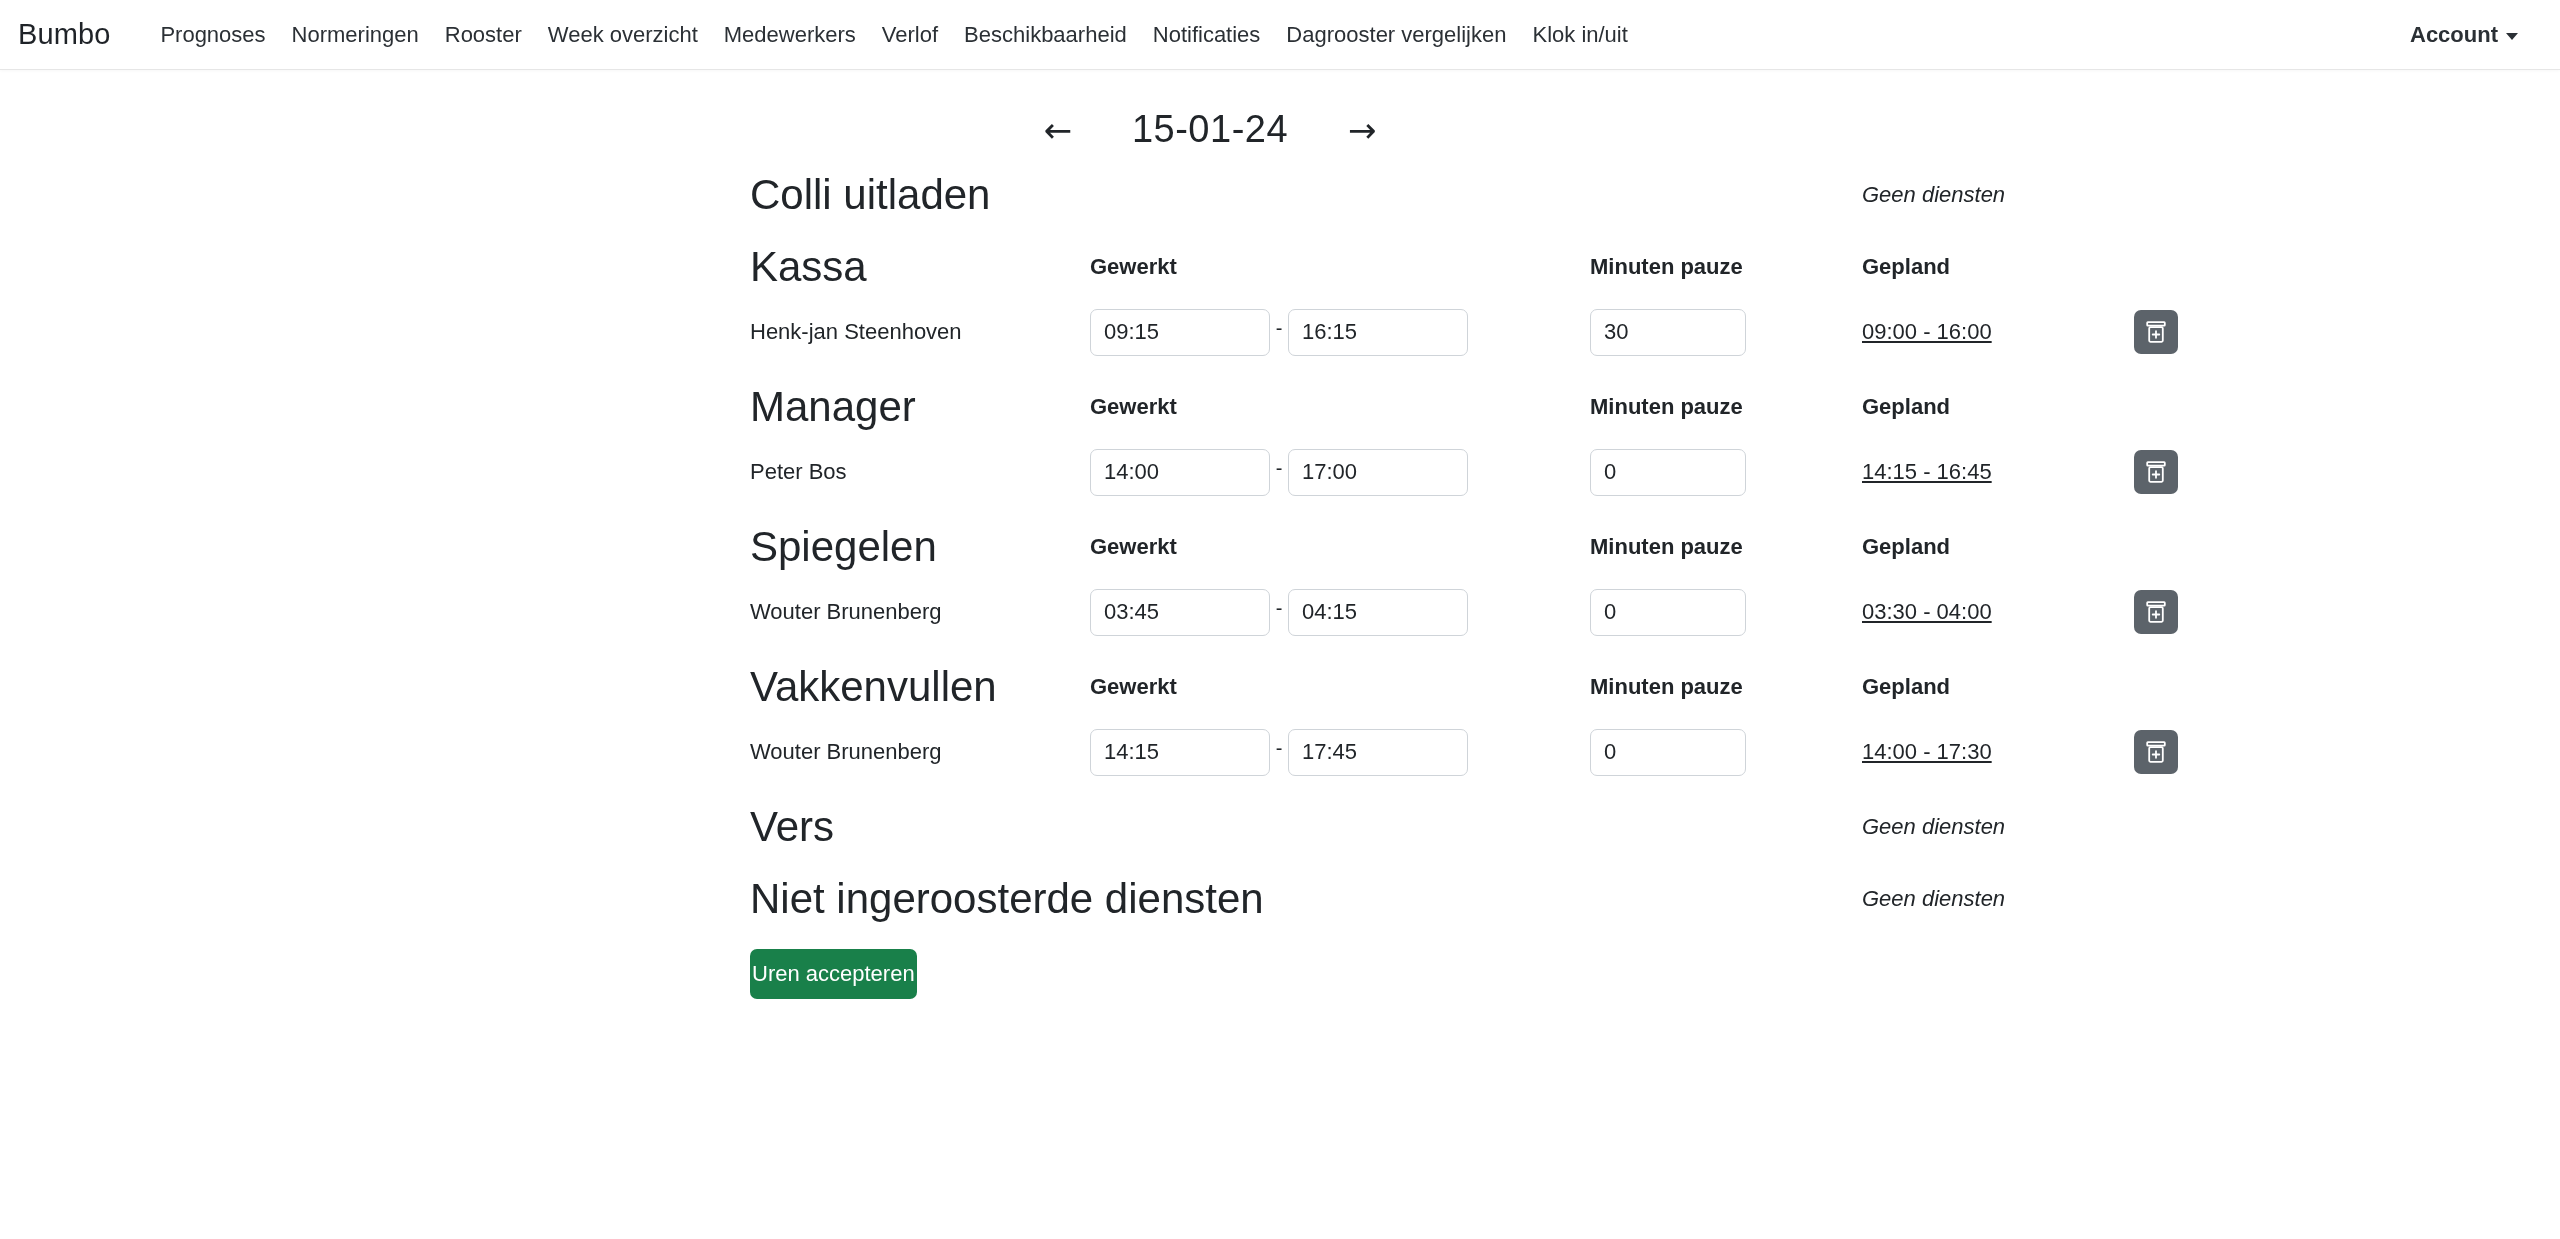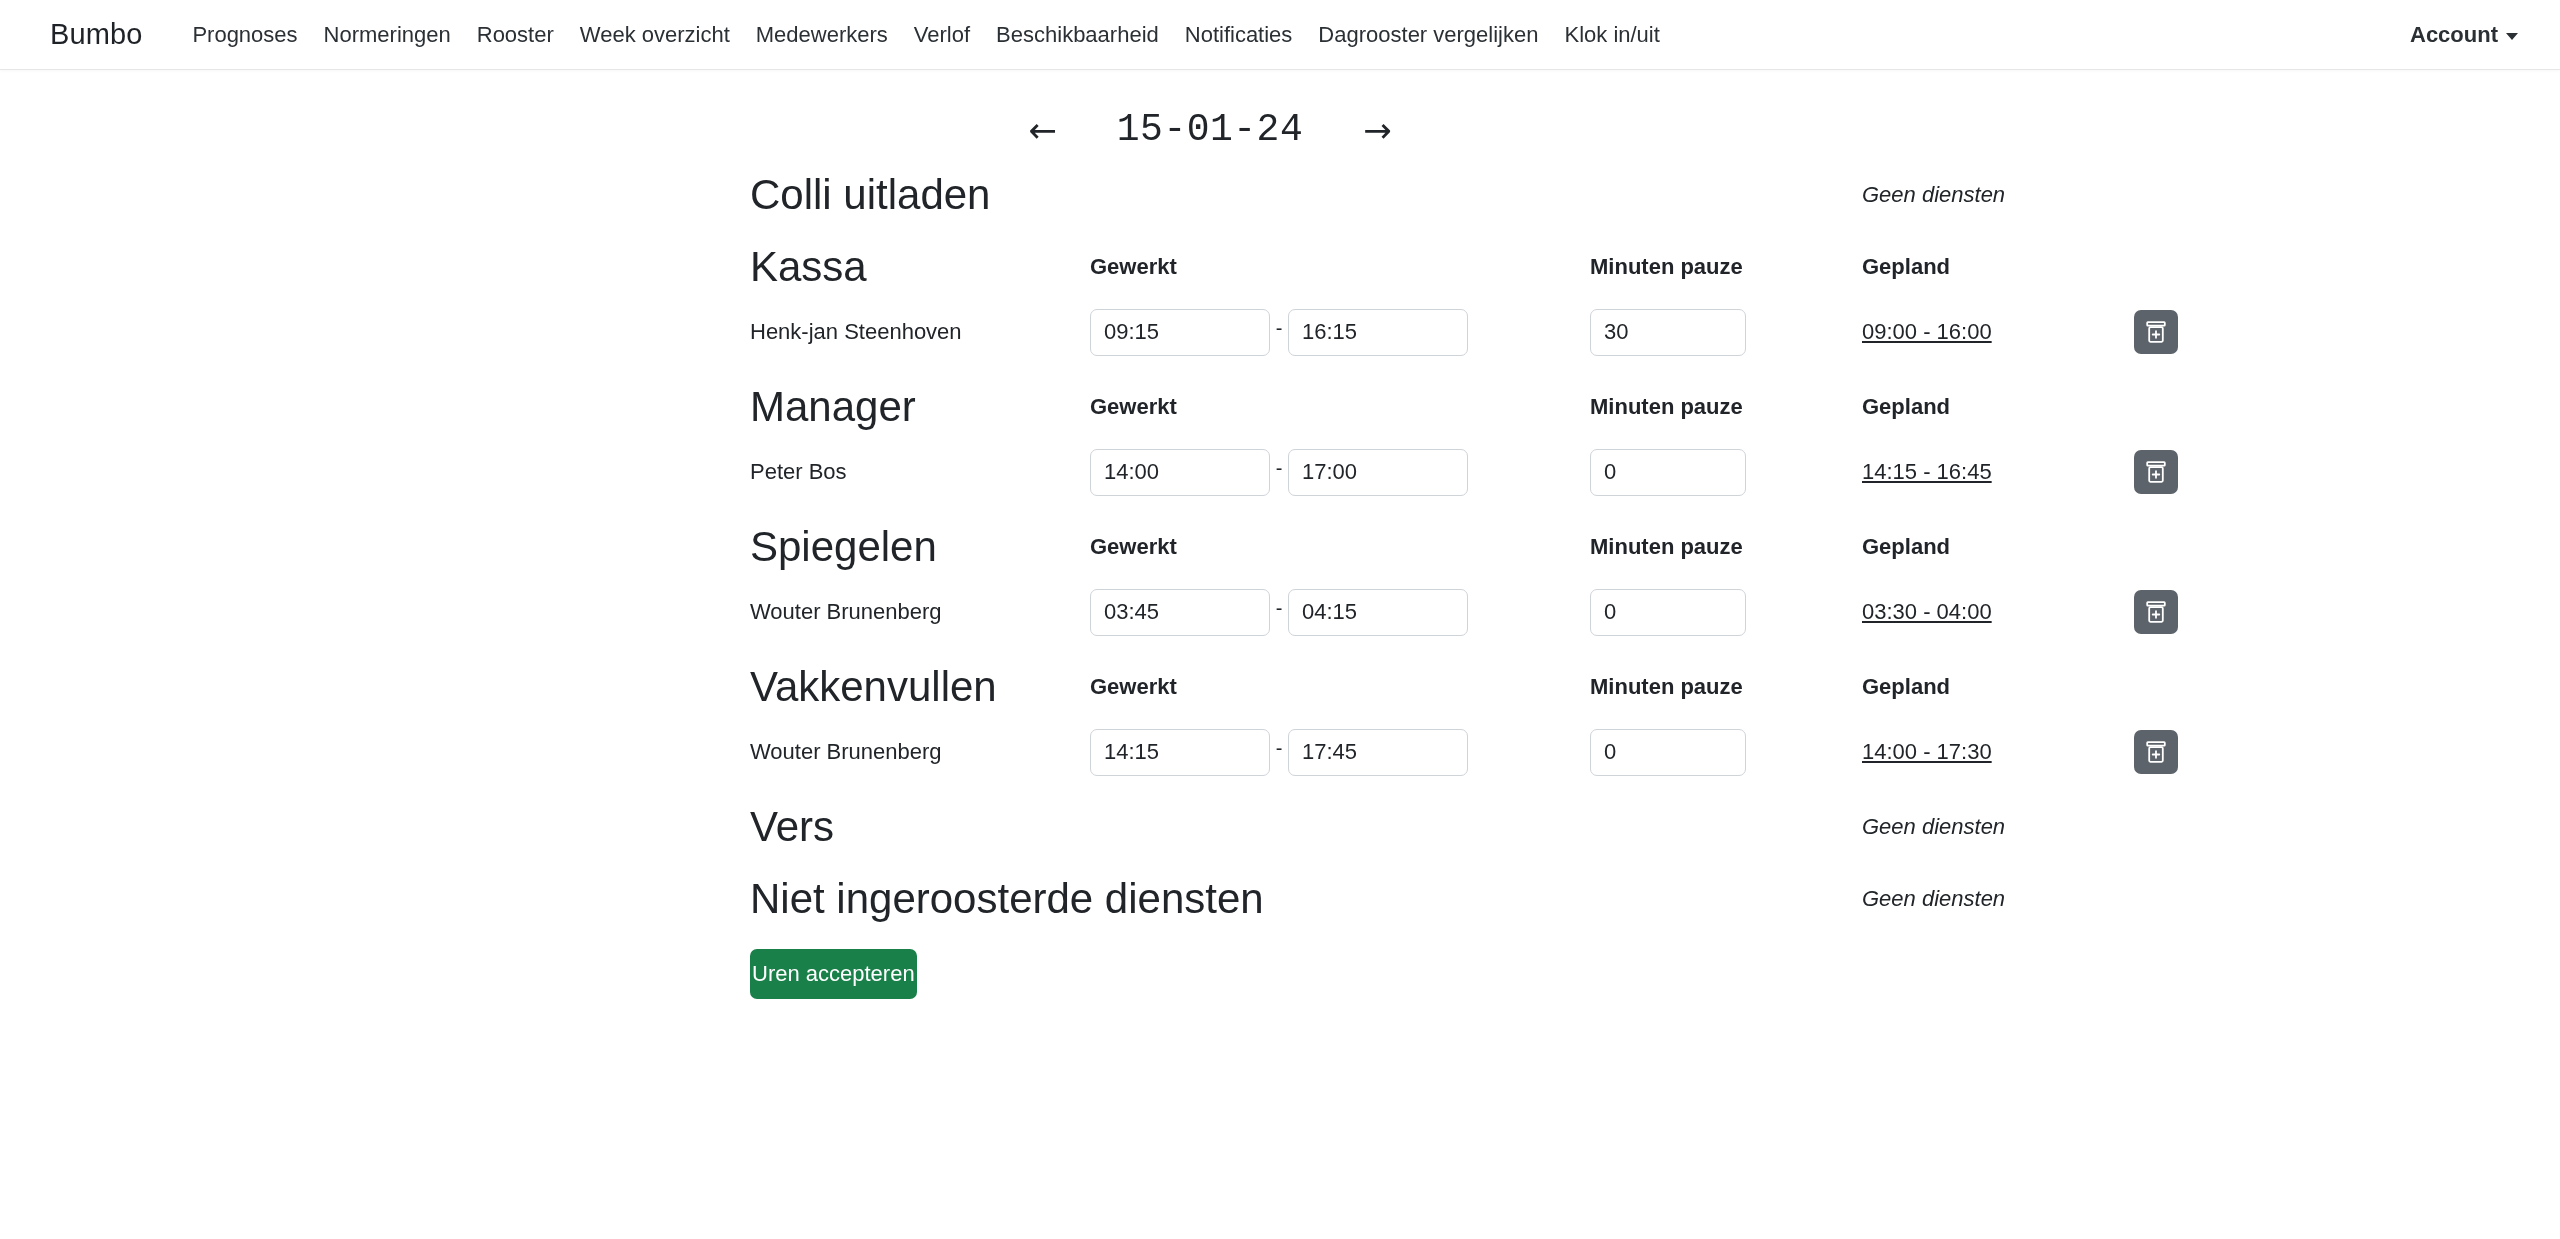--- a/index.html
+++ b/index.html
@@ -23,21 +23,20 @@
     align-items: center;
     padding: 0 24px 0 18px;
   }
   .brand {
     font-size: 29px;
     color: #1f2328;
     letter-spacing: 0.1px;
     margin-right: 26px;
     text-decoration: none;
     white-space: nowrap;
-    margin-left: 32px;
   }
   .nav-links {
     display: flex;
     align-items: center;
     gap: 0px;
     list-style: none;
     margin: 11px; padding: 0;
   }
   .nav-links li { display: block; }
   .nav-link {
@@ -103,21 +102,20 @@
     border: none;
     cursor: pointer;
     padding: 4px 8px;
     font-family: "DejaVu Sans", sans-serif;
   }
   .date-label {
     font-size: 38px;
     font-weight: 400;
     color: #212529;
     letter-spacing: 0.5px;
-    font-family: Liberation Mono, monospace;
   }
 
   
   .roster {
     position: relative;
     margin-top: 16px;
     padding-left: 470px;
   }
   .row {
     display: flex;

